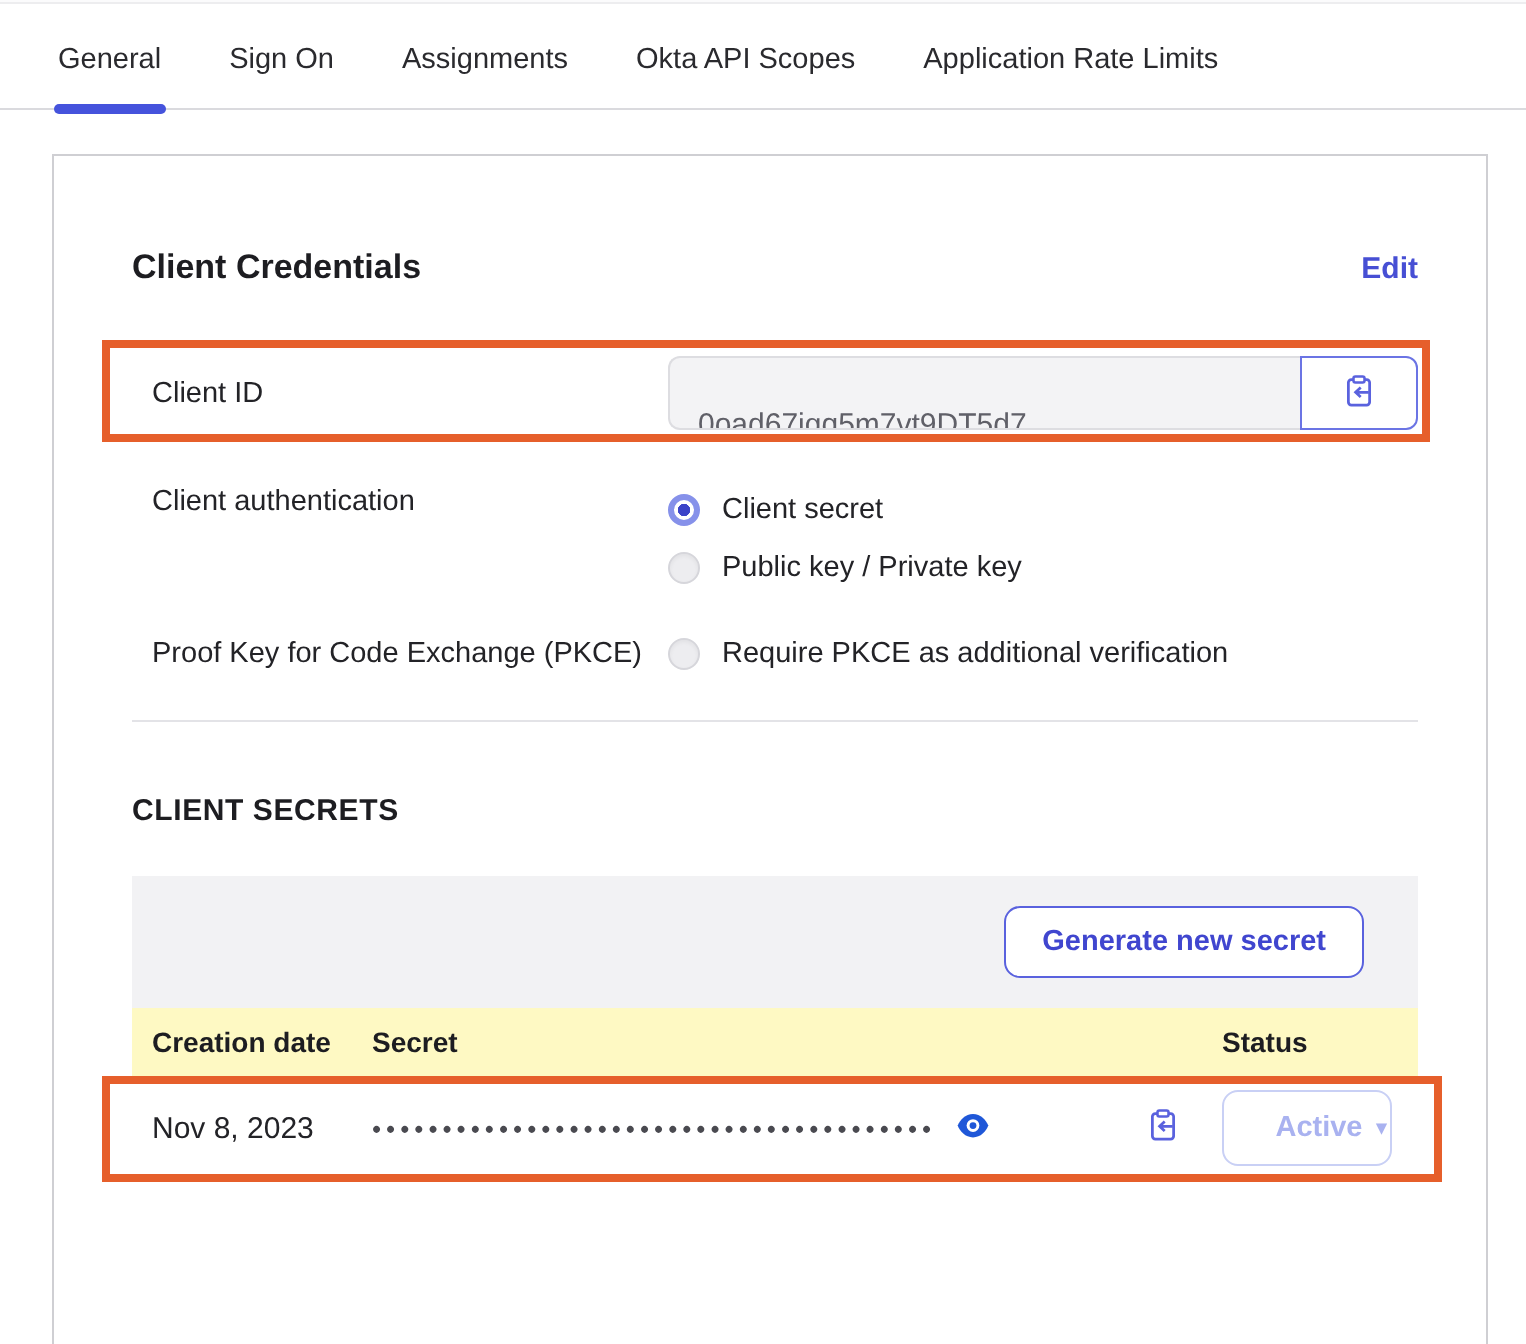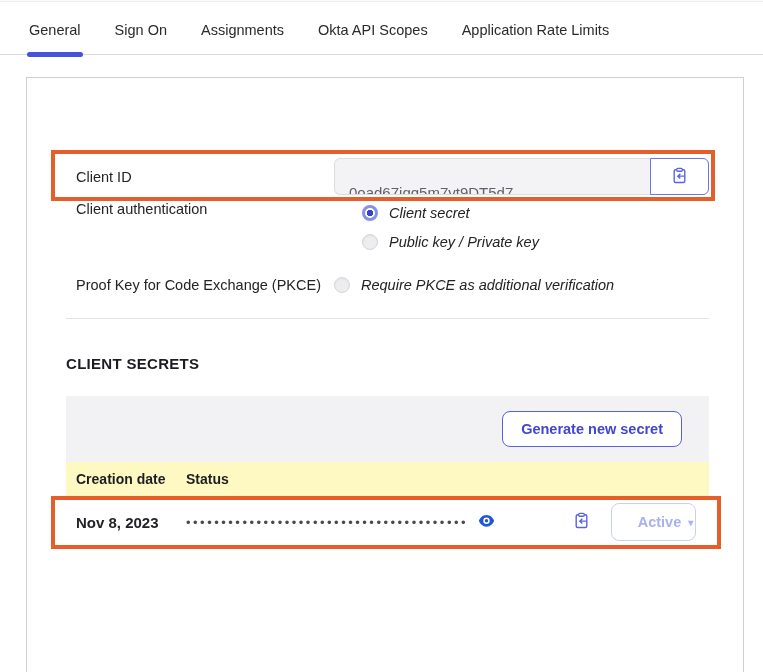--- a/index.html
+++ b/index.html
@@ -35,24 +35,24 @@
   .readonly-input { flex:1; background:#f3f3f5; border:1px solid #dddde1; border-right:none;
           border-radius:6px 0 0 6px; font-size:15px; color:#606068; padding:16px 14px;
           line-height:35px; white-space:nowrap; overflow:hidden; }
   .copy-btn { width:59px; background:#fff; border:1px solid #6b74e4; border-radius:0 6px 6px 0;
           display:flex; align-items:center; justify-content:center; cursor:pointer; }
 
   .help-text { margin-left:268px; margin-top:12px; width:372px; font-size:14.5px;
           color:#8f8f96; line-height:28px; }
 
   
-  .auth-row { margin-top:6px;gap:28px; }
+  .auth-row { margin-top:28px; }
   .option-stack { display:flex; flex-direction:column; gap:6px; }
   .option { display:flex; align-items:center; gap:11px; height:23px; cursor:pointer; }
-  .option-label { font-size:14.5px; color:#232327;font-style:italic; }
+  .option-label { font-size:14.5px; color:#232327; }
   .radio { width:16px; height:16px; border-radius:50%; flex-shrink:0; }
   .radio.on  { border:3px solid #8691ea; background:radial-gradient(circle,#3b43c8 0 3px,#fff 3.2px); }
   .radio.off, .checkbox.off { border:1px solid #d6d6db; background:#ededf0;
           box-shadow:inset 0 1px 2px rgba(0,0,0,0.05); }
   .checkbox { width:16px; height:16px; border-radius:50%; flex-shrink:0; }
   .pkce-row { margin-top:20px; align-items:center; }
 
   .divider { margin-top:22px; border-top:1px solid #e3e3e7; }
 
   
@@ -63,21 +63,21 @@
   .generate-btn { background:#fff; border:1px solid #5a62de; border-radius:8px;
           color:#4046cf; font-size:14.5px; font-weight:bold; padding:9px 18px; cursor:pointer; }
   .table-header { display:flex; align-items:center; height:35px; font-size:14px;
           font-weight:bold; border-bottom:1px solid #d9d9de; background:#fef9c3; }
   .col-date { width:120px; padding-left:10px; flex-shrink:0; }
   .col-secret { flex:1; display:flex; align-items:center; gap:10px; }
   .col-copy { width:60px; display:flex; justify-content:center; flex-shrink:0; }
   .col-status { width:98px; flex-shrink:0; }
   .secret-row { display:flex; align-items:center; height:50px; position:relative; background:#fff; }
   .secret-row .orange-frame { top:-1px; bottom:-2px; left:-15px; right:-12px; }
-  .date-text { font-size:15px; color:#232327;font-weight:bold; }
+  .date-text { font-size:15px; color:#232327; }
   .dots { font-size:13px; letter-spacing:2.5px; color:#4a4a50; white-space:nowrap;
           overflow:hidden; max-width:322px; }
   .icon-btn { background:none; border:none; cursor:pointer; display:flex; align-items:center; }
   .status-btn { width:85px; height:38px; background:#fff; border:1px solid #c9d0f5;
           border-radius:8px; color:#a9b2f0; font-size:14.5px; font-weight:bold;
           display:flex; align-items:center; justify-content:center; gap:7px; cursor:pointer;padding-left:24px; }
   .status-caret { font-size:10px; color:#a9b2f0; }
 </style>
 </head>
 <body>
@@ -87,20 +87,24 @@
 <nav class="tabbar">
   <div class="tab active">General</div>
   <div class="tab">Sign On</div>
   <div class="tab">Assignments</div>
   <div class="tab">Okta API Scopes</div>
   <div class="tab">Application Rate Limits</div>
 </nav>
 
 <section class="card">
 
+  <div class="panel-head">
+    <h2 class="panel-title">Client Credentials</h2>
+    <a class="edit-link">Edit</a>
+  </div>
 
   <div class="client-id-row">
     <div class="orange-frame"></div>
     <div class="form-label">Client ID</div>
     <div class="input-group">
       <div class="readonly-input">0oad67jgq5m7vt9DT5d7</div>
       <button class="copy-btn">
         <span>
           <svg width="17" height="17" viewBox="0 0 16 16" fill="none">
             <rect x="3" y="2.6" width="10" height="12" rx="1.4" stroke="#5a62de" stroke-width="1.3"></rect>
@@ -140,20 +144,21 @@
   <h3 class="secrets-heading">CLIENT SECRETS</h3>
 
   <div class="secrets-table">
 
     <div class="table-toolbar">
       <button class="generate-btn">Generate new secret</button>
     </div>
 
     <div class="table-header">
       <div class="col-date">Creation date</div>
+      <div class="col-secret">Secret</div>
       <div class="col-status">Status</div>
     </div>
 
     <div class="secret-row">
       <div class="orange-frame"></div>
       <div class="col-date date-text">Nov 8, 2023</div>
       <div class="col-secret">
         <span class="dots">••••••••••••••••••••••••••••••••••••••••</span>
         <button class="icon-btn">
           <span>

